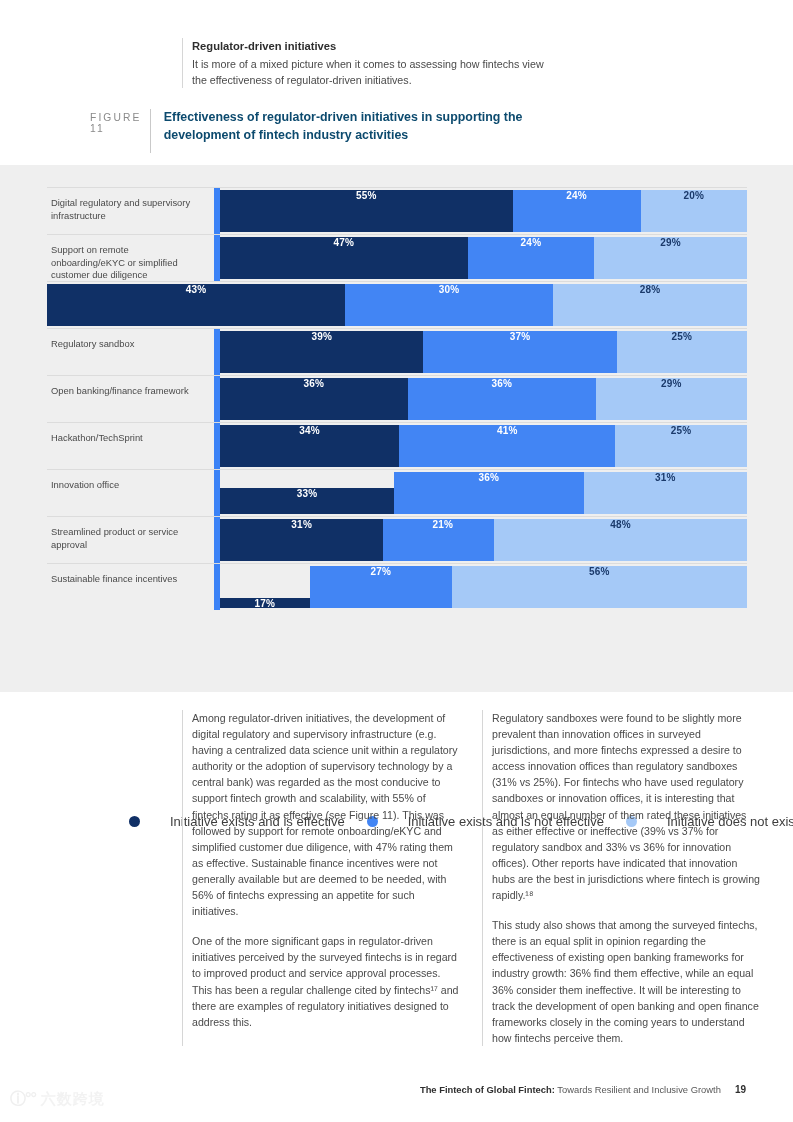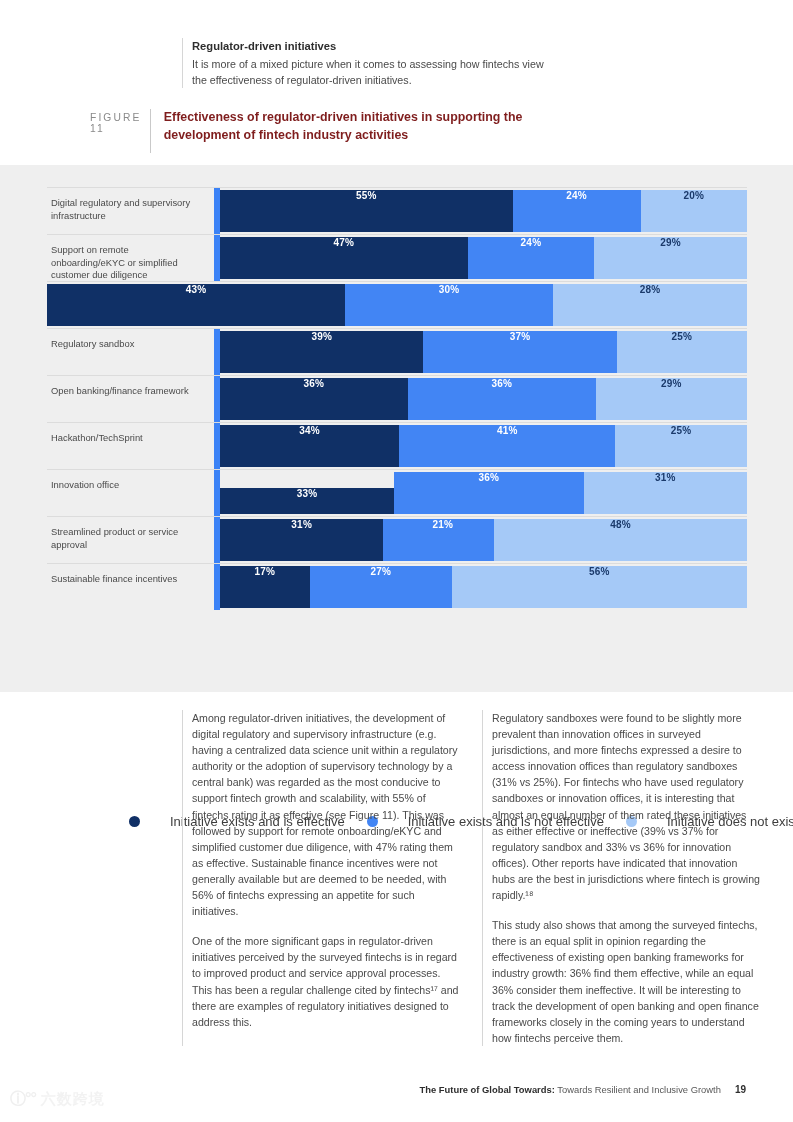--- a/index.html
+++ b/index.html
@@ -22,21 +22,21 @@
   .intro-title{font-size:11.2px;font-weight:bold;color:#2e2e2e;line-height:1.45;}
   .intro-text{font-size:10.7px;color:#4a4a4a;line-height:1.5;margin-top:2px;}
 
   
   .fig-head{position:absolute;left:90px;top:109px;width:470px;height:44px;display:flex;}
   .fig-label{
     width:92px;font-size:10.3px;letter-spacing:2.1px;color:#8a8a8a;
     padding-top:3px;text-align:left;
   }
   .fig-divider{width:1px;background:#c9c9c9;margin:0 13px 0 0;align-self:stretch;}
-  .fig-title{font-size:12.4px;font-weight:bold;color:#7f1d1d;line-height:1.42;}
+  .fig-title{font-size:12.4px;font-weight:bold;color:#0c4a6e;line-height:1.42;}
 
   
   .chart-panel{
     position:absolute;left:0;top:165px;width:793px;height:527px;
     background:#efefef;
   }
   .chart-inner{position:absolute;left:47px;top:22px;width:700px;}
 
   .row{
     display:flex;align-items:stretch;
@@ -245,21 +245,21 @@
               <div class="seg s2" style="width: 48%;">
                 <span>48%</span>
               </div>
             </div>
           </div>
         </div>
         <div class="row">
           <div class="row-label">Sustainable finance incentives</div>
           <div class="row-bar">
             <div class="bars">
-              <div class="seg s0" style="width: 17%;">
+              <div class="seg s0" style="width: 17%; margin-top: 32px;">
                 <span>17%</span>
               </div>
               <div class="seg s1" style="width: 27%;">
                 <span>27%</span>
               </div>
               <div class="seg s2" style="width: 56%;">
                 <span>56%</span>
               </div>
             </div>
           </div>
@@ -288,21 +288,21 @@
         <p class="para">One of the more significant gaps in regulator-driven initiatives perceived by the surveyed fintechs is in regard to improved product and service approval processes. This has been a regular challenge cited by fintechs¹⁷ and there are examples of regulatory initiatives designed to address this.</p>
       </div>
     <div class="col" id="col-right">
         <p class="para">Regulatory sandboxes were found to be slightly more prevalent than innovation offices in surveyed jurisdictions, and more fintechs expressed a desire to access innovation offices than regulatory sandboxes (31% vs 25%). For fintechs who have used regulatory sandboxes or innovation offices, it is interesting that almost an equal number of them rated these initiatives as either effective or ineffective (39% vs 37% for regulatory sandbox and 33% vs 36% for innovation offices). Other reports have indicated that innovation hubs are the best in jurisdictions where fintech is growing rapidly.¹⁸</p>
         <p class="para">This study also shows that among the surveyed fintechs, there is an equal split in opinion regarding the effectiveness of existing open banking frameworks for industry growth: 36% find them effective, while an equal 36% consider them ineffective. It will be interesting to track the development of open banking and open finance frameworks closely in the coming years to understand how fintechs perceive them.</p>
       </div>
   </div>
 
   <div class="footer">
     <div>
-      <span class="footer-strong">The Future of Global Towards:</span><span> Towards Resilient and Inclusive Growth</span>
+      <span class="footer-strong">The Fintech of Global Fintech:</span><span> Towards Resilient and Inclusive Growth</span>
     </div>
     <div class="footer-page">19</div>
   </div>
 
   <div class="watermark">
     <span class="wm-mark">ⓘ°°</span>
     <span class="wm-text">六数跨境</span>
   </div>
 
 </div>

